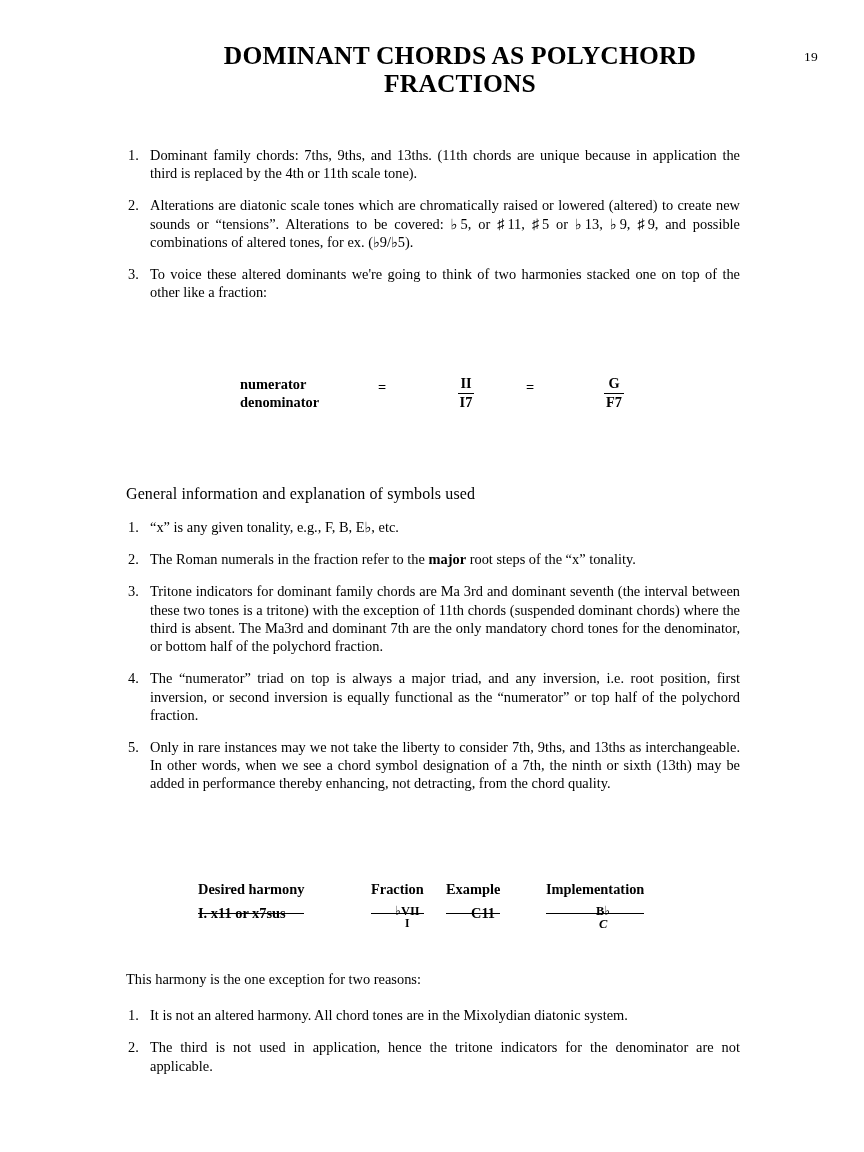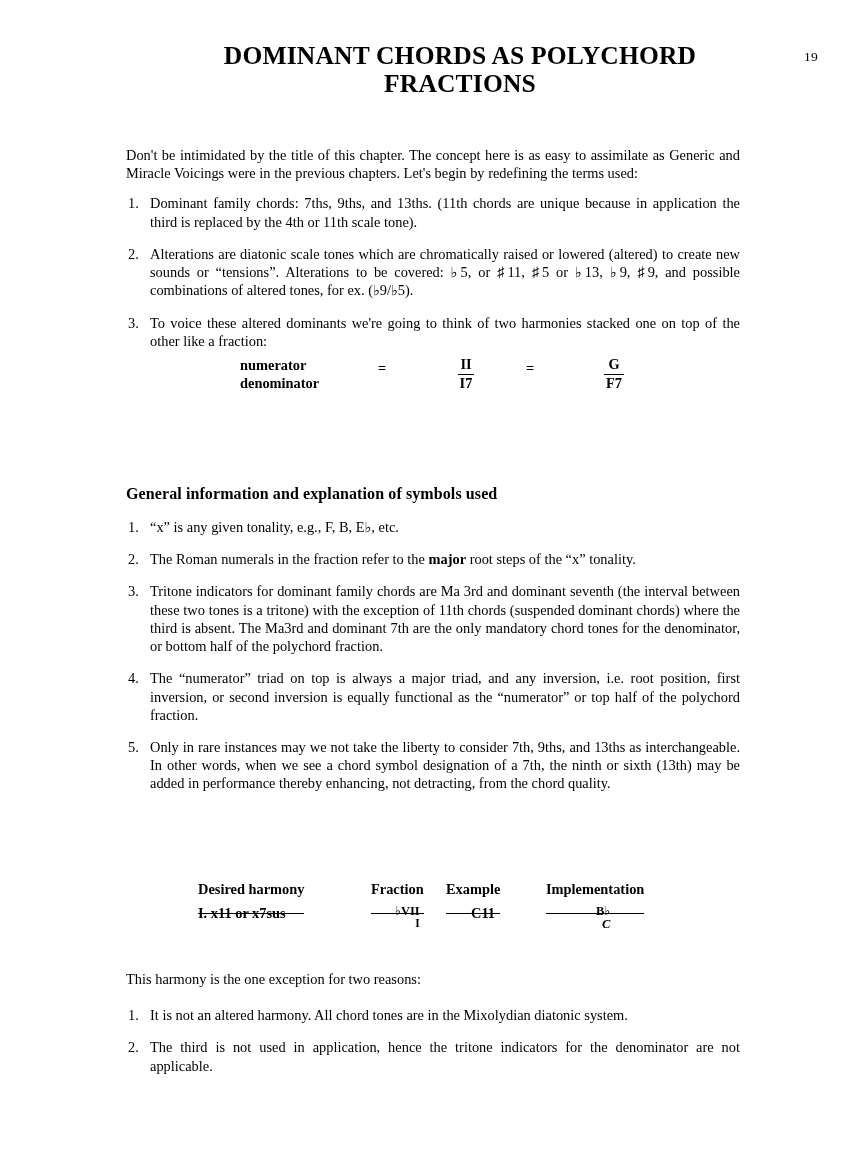--- a/index.html
+++ b/index.html
@@ -106,21 +106,21 @@
     text-align: left;
   }
   .tight li { margin-bottom: 13px; }
 
   b, .bold { font-weight: bold; }
 
   
   .fraction-demo {
     position: absolute;
     left: 126px;
-    top: 356px;
+    top: 375px;
     width: 614px;
     height: 50px;
   }
   .fd-cell {
     position: absolute;
     font-weight: bold;
     font-size: 14.4px;
     line-height: 1.28;
     text-align: center;
   }
@@ -138,21 +138,21 @@
   }
   .frac .num { display: block; border-bottom: 1.3px solid #000; padding: 0 2px; }
   .frac .den { display: block; padding: 0 2px; }
 
   
   .section-heading {
     position: absolute;
     left: 126px;
     top: 485px;
     width: 614px;
-    font-weight: bold;
+    font-weight: normal;
     font-size: 16px;
     letter-spacing: .1px;
   }
   .general-list {
     position: absolute;
     left: 126px;
     top: 518px;
     width: 614px;
   }
 
@@ -191,21 +191,21 @@
   }
   .col-desired  { left: 72px; }
   .col-fraction { left: 245px; }
   .col-example  { left: 320px; }
   .col-impl     { left: 420px; }
 
   .ht-row { top: 24px; }
 
   .stack {
     display: inline-block;
-    text-align: right;
+    text-align: center;
     line-height: 1.0;
     font-weight: bold;
   }
   .stack .top { display: block; font-size: 12.5px; }
   .stack .bot { display: block; font-size: 11.5px; }
   .stack-impl .top { font-size: 12.5px; }
   .stack-impl .bot { font-size: 12.5px; font-style: italic; }
 
   .closing {
     position: absolute;
@@ -222,21 +222,20 @@
 
   <div class="header-block">
     <div class="page-number">19</div>
     <div class="title-row">
       <span class="title-l2">DOMINANT CHORDS AS POLYCHORD</span>
       <span class="title-l3">FRACTIONS</span>
     </div>
   </div>
 
   <div class="body-wrap">
-    <p class="para">Don't be intimidated by the title of this chapter. The concept here is as easy to assimilate as Generic and Miracle Voicings were in the previous chapters. Let's begin by redefining the terms used:</p>
 
     <ol class="numlist">
       <li>
         <span class="marker">1.</span>
         <span>Dominant family chords: 7ths, 9ths, and 13ths. (11th chords are unique because in application the third is replaced by the 4th or 11th scale tone).</span>
       </li>
       <li>
         <span class="marker">2.</span>
         <span>Alterations are diatonic scale tones which are chromatically raised or lowered (altered) to create new sounds or “tensions”. Alterations to be covered: ♭5, or ♯11, ♯5 or ♭13, ♭9, ♯9, and possible combinations of altered tones, for ex. (♭9/♭5).</span>
       </li>

